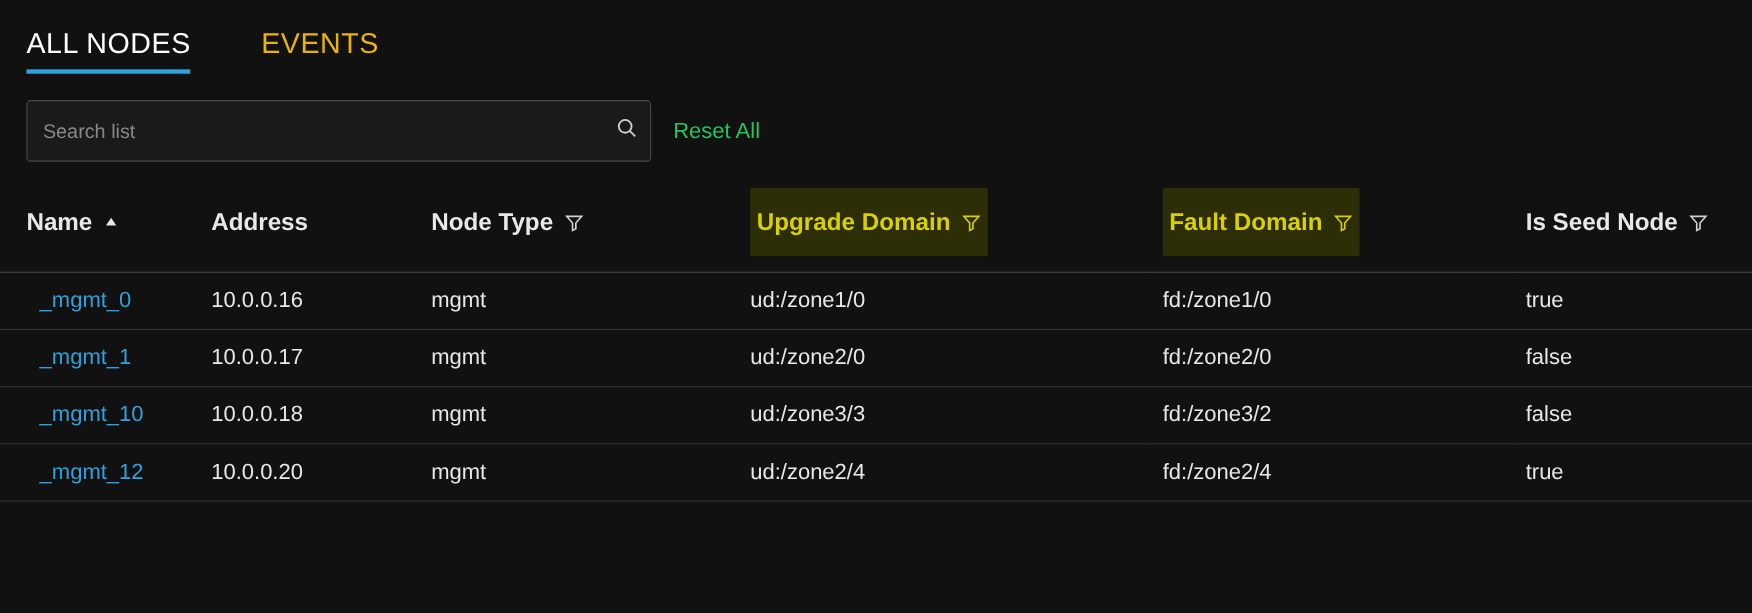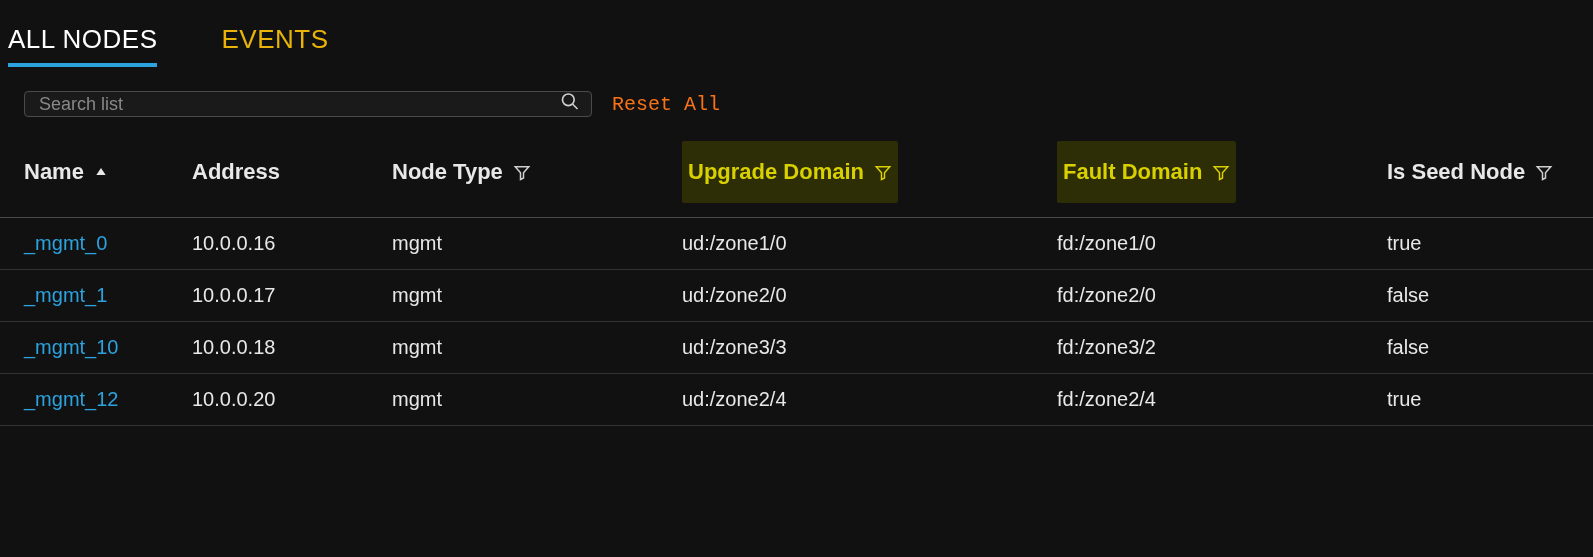--- a/index.html
+++ b/index.html
@@ -8,21 +8,21 @@
       color: #e8e8e8;
       font-family: "Segoe UI", -apple-system, sans-serif;
       font-size: 18px;
       width: 1593px;
       height: 557px;
       overflow: hidden;
     }
     .tabs {
       display: flex;
       gap: 64px;
-      padding: 24px 24px 0 8px;
+      padding: 24px 24px 0 24px;
     }
     .tab {
       font-size: 26px;
       letter-spacing: 0.5px;
       color: #eab308;
       cursor: pointer;
       padding-bottom: 8px;
       border-bottom: 4px solid transparent;
     }
     .tab.active {
@@ -34,43 +34,42 @@
       align-items: center;
       gap: 20px;
       padding: 24px 24px 16px 24px;
     }
     .search-wrap {
       position: relative;
       width: 568px;
     }
     .search-input {
       width: 100%;
-      height: 26px;
+      height: 56px;
       background: #1a1a1a;
       border: 1px solid #4a4a4a;
       border-radius: 4px;
       color: #e0e0e0;
       padding: 0 44px 0 14px;
       font-size: 18px;
       outline: none;
     }
     .search-input::placeholder { color: #888; }
     .search-icon {
       position: absolute;
       right: 12px;
       top: 50%;
       transform: translateY(-50%);
       color: #cfcfcf;
       pointer-events: none;
     }
     .reset-link {
-      color: #f97316;
+      color: #22c55e;
       font-size: 20px;
       cursor: pointer;
-      font-family: Liberation Mono, monospace;
     }
     .table {
       width: 100%;
       border-collapse: collapse;
       table-layout: fixed;
     }
     .thead-row th {
       text-align: left;
       font-size: 22px;
       font-weight: 700;
@@ -97,21 +96,21 @@
       align-items: center;
     }
     .filter-svg { stroke: #d0d0d0; }
     .th-highlight .filter-svg { stroke: #d8d000; }
     .tbody-row td {
       padding: 14px 12px;
       border-bottom: 1px solid #333333;
       font-size: 20px;
       white-space: nowrap;
     }
-    .tbody-row td.first { padding-left: 24px; }
+    .tbody-row td.first { padding-left: 36px; }
     .link { color: #2ca2df; cursor: pointer; }
     col.c-name  { width: 180px; }
     col.c-addr  { width: 200px; }
     col.c-type  { width: 290px; }
     col.c-ud    { width: 375px; }
     col.c-fd    { width: 330px; }
     col.c-seed  { width: 218px; }
   </style>
 </head>
 <body>

